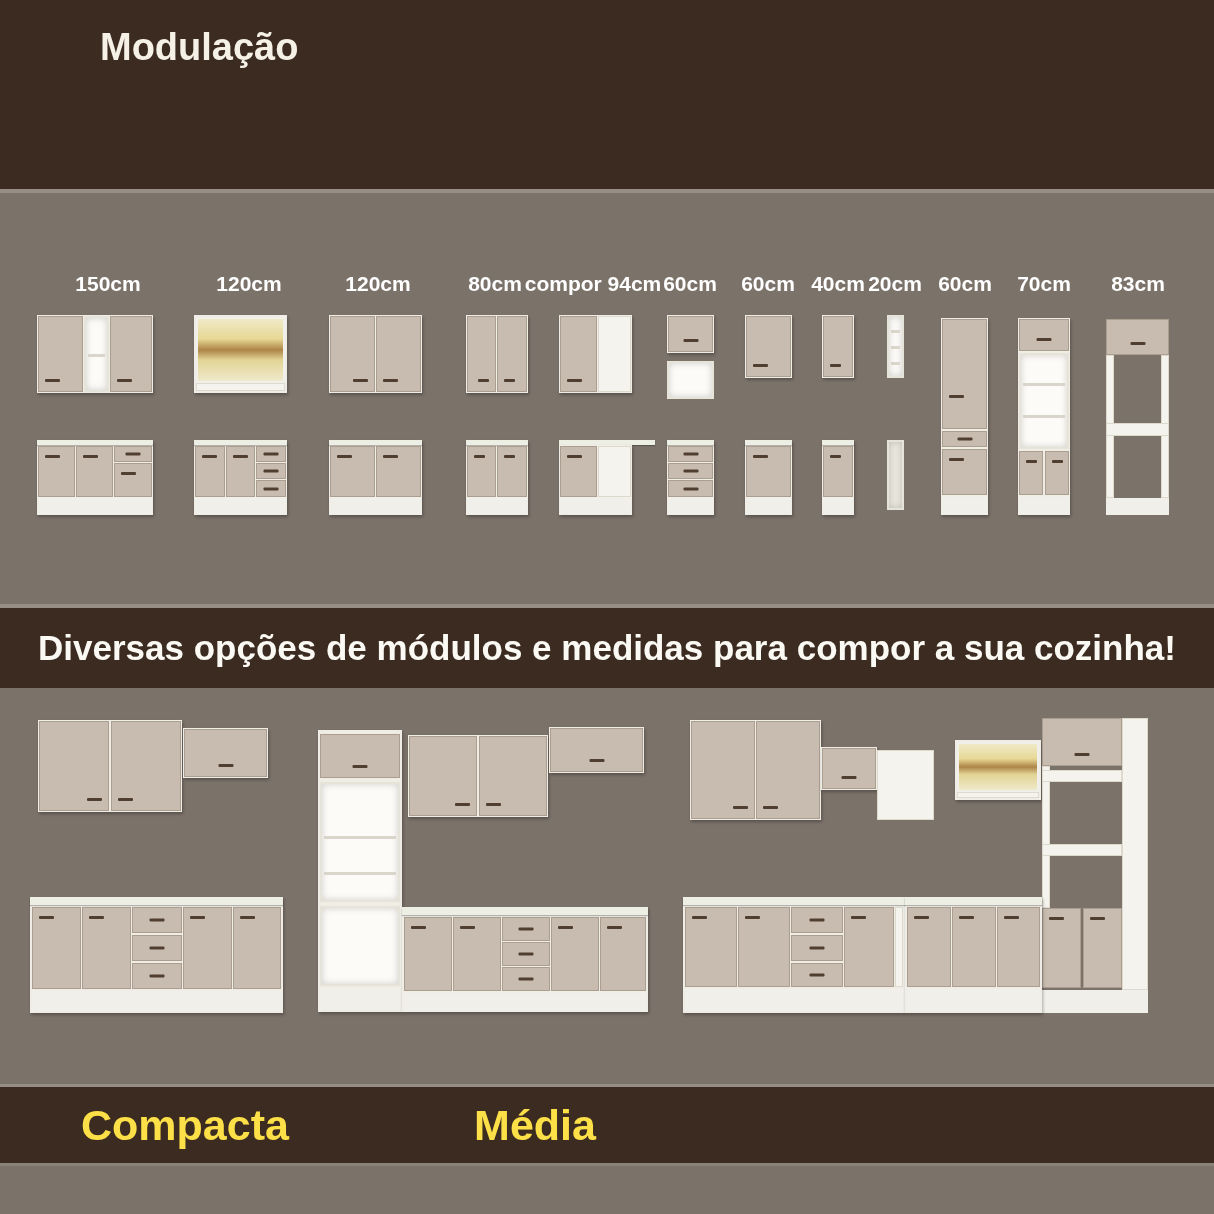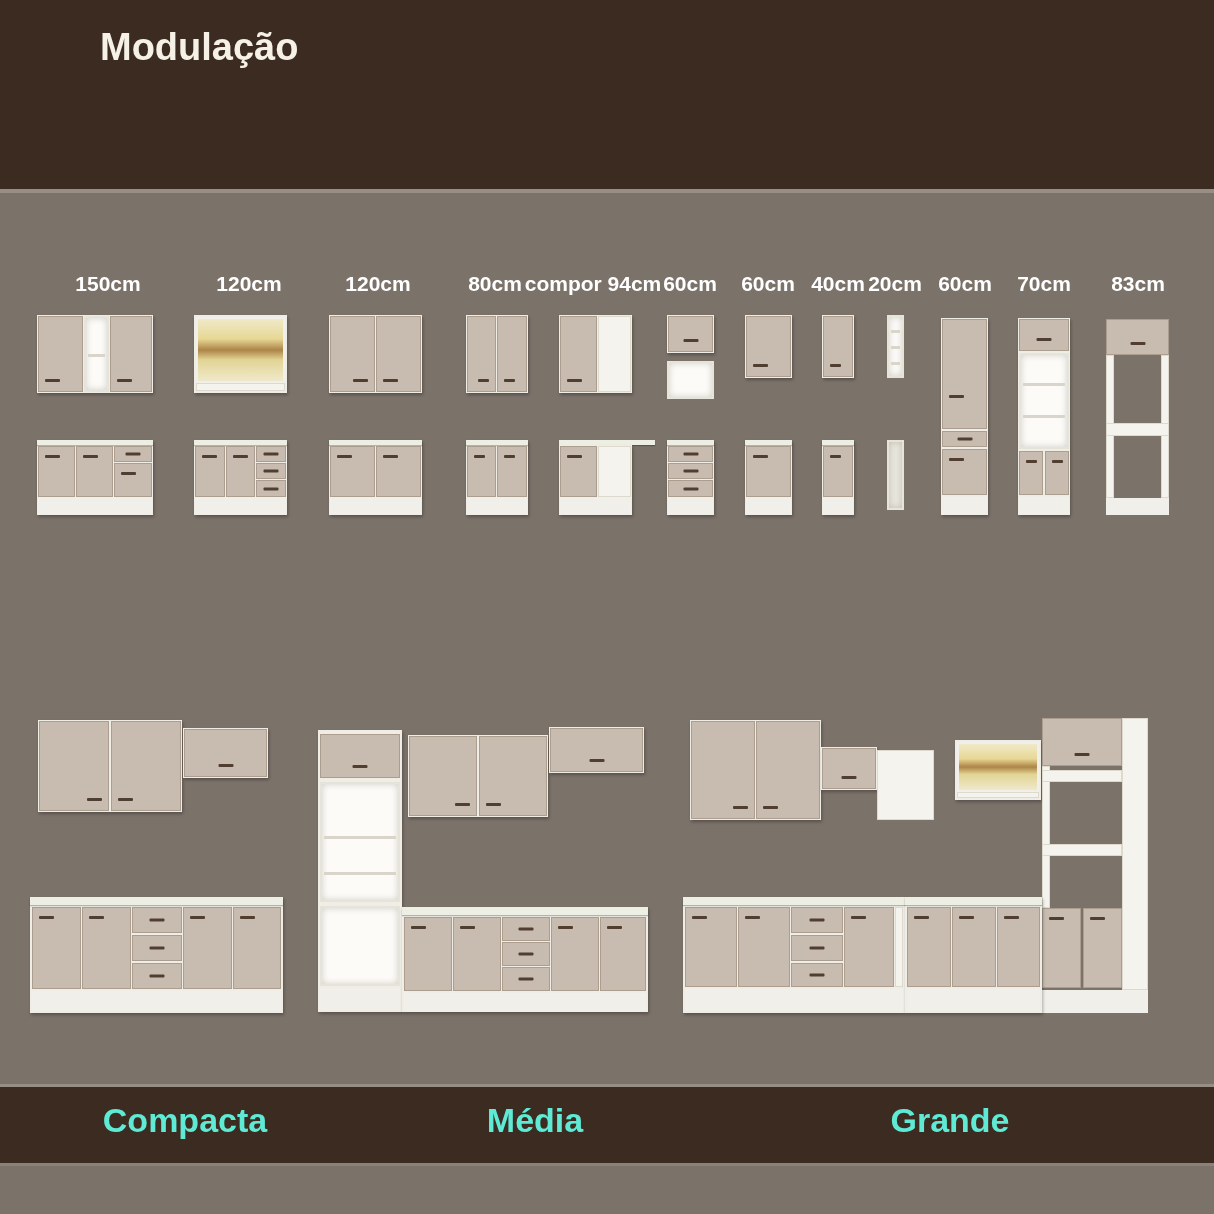--- a/index.html
+++ b/index.html
@@ -12,21 +12,21 @@
   .band.tagline{top:604px;height:80px;border-top:4px solid #978e85;}
   .band.names{top:1084px;height:76px;border-top:3px solid #978e85;border-bottom:3px solid #8a8178;}
 
   .kicker{position:absolute;left:100px;top:26px;font-size:38px;font-weight:bold;color:#f6f1e6;}
   .title{position:absolute;left:96px;top:62px;font-size:92px;font-weight:bold;color:#f8f4ea;letter-spacing:-1px;}
   .tagline-text{position:absolute;left:0;width:1214px;top:20px;text-align:center;
     font-size:35px;font-weight:bold;color:#fbf9f4;}
   .mlabel{position:absolute;top:272px;transform:translateX(-50%);
     font-size:21px;font-weight:bold;color:#ffffff;white-space:nowrap;}
   .kname{position:absolute;top:14px;transform:translateX(-50%);
-    font-size:34px;font-weight:bold;color:#5eead4;white-space:nowrap;}
+    font-size:43px;font-weight:bold;color:#fde047;white-space:nowrap;}
 
   
   .cab{position:absolute;background:#efede6;box-shadow:1px 2px 3px rgba(0,0,0,.28);}
   .frame{position:absolute;}
   .door,.drawer{position:absolute;background:#c8bcb0;border:1px solid rgba(138,122,105,.45);box-sizing:border-box;}
   .door::after{content:"";position:absolute;width:15px;height:3px;background:#503f30;border-radius:1px;left:6px;bottom:9px;}
   .door.hc::after{left:50%;transform:translateX(-50%);}
   .door.hr::after{left:auto;right:6px;}
   .door.ht::after{top:8px;bottom:auto;}
   .door.hm::after{bottom:28%;}
@@ -190,20 +190,23 @@
   </div>
 
   <div class="cab" style="left:822px;top:440px;width:32px;height:75px">
     <div class="counter" style="left:0;top:0;width:32px;height:5px"></div>
     <div class="door ht sm" style="left:1px;top:6px;width:30px;height:51px"></div>
     <div class="plinth" style="left:1px;top:57px;width:30px;height:17px"></div>
   </div>
 
   <div class="openbox" style="left:887px;top:440px;width:17px;height:70px;background:#e9e6dd"></div>
 
+  <div class="band tagline">
+    <div class="tagline-text">Diversas opções de módulos e medidas para compor a sua cozinha!</div>
+  </div>
 
   <div class="cab" style="left:38px;top:720px;width:144px;height:92px">
     <div class="door hr" style="left:1px;top:1px;width:70px;height:90px"></div>
     <div class="door" style="left:73px;top:1px;width:70px;height:90px"></div>
   </div>
   <div class="cab" style="left:183px;top:728px;width:85px;height:50px">
     <div class="door hc" style="left:1px;top:1px;width:83px;height:48px"></div>
   </div>
   <div class="cab" style="left:30px;top:897px;width:253px;height:116px">
     <div class="counter" style="left:0;top:0;width:253px;height:8px"></div>
@@ -282,16 +285,15 @@
     <div class="counter" style="left:0;top:0;width:137px;height:8px"></div>
     <div class="door ht" style="left:2px;top:10px;width:44px;height:80px"></div>
     <div class="door ht" style="left:47px;top:10px;width:44px;height:80px"></div>
     <div class="door ht" style="left:92px;top:10px;width:43px;height:80px"></div>
     <div class="plinth" style="left:2px;top:92px;width:133px;height:22px"></div>
   </div>
 
   <div class="band names">
     <div class="kname" style="left:185px">Compacta</div>
     <div class="kname" style="left:535px">Média</div>
-    <div class="kname" style="left:950px">Grande</div>
   </div>
 
 </div>
 
 </body></html>

